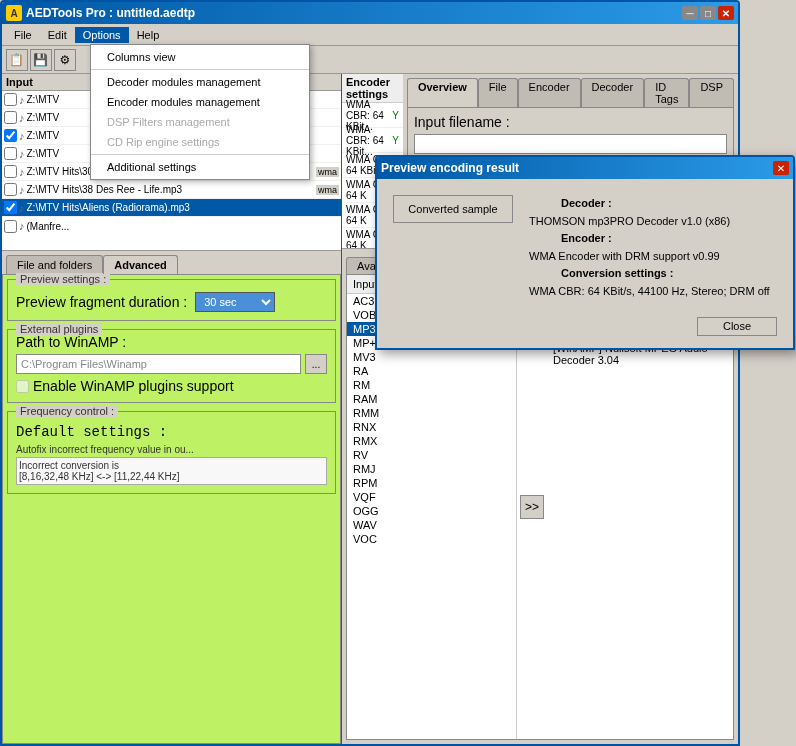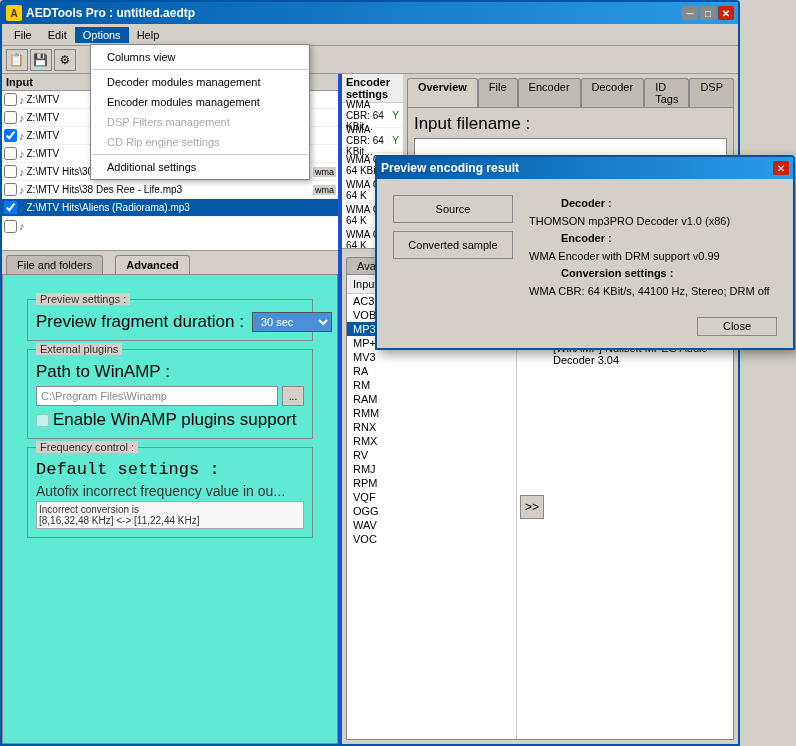--- a/index.html
+++ b/index.html
@@ -115,21 +115,21 @@
     .content-area {
       display: flex;
       height: calc(100% - 72px);
     }
 
     
     .left-panel {
       width: 340px;
       display: flex;
       flex-direction: column;
-      border-right: 4px solid #1d4ed8;
+      border-right: 1px solid #1d4ed8;
     }
 
     .input-header {
       background: #d4d0c8;
       padding: 2px 4px;
       font-weight: bold;
       font-size: 11px;
       border-bottom: 1px solid #999;
     }
 
@@ -160,42 +160,42 @@
     }
     .input-row.selected { background: #0058a6; color: white; }
 
     
     .tabs-container {
       background: #d4d0c8;
       padding: 4px 4px 0;
     }
     .tab-row {
       display: flex;
-      gap: 12px;
+      gap: 0;
     }
     .tab {
       padding: 3px 10px;
       background: #c0bcb4;
       border: 1px solid #888;
       border-bottom: none;
       cursor: pointer;
       font-size: 11px;
       border-radius: 3px 3px 0 0;
     }
     .tab.active {
       background: #d4d0c8;
       font-weight: bold;
       position: relative;
       z-index: 1;
     }
 
     .tab-content {
-      background: #5eead4;
-      border: 1px solid #888;
-      padding: 24px;
+      background: #bef264;
+      border: 1px solid #888;
+      padding: 4px;
       flex: 1;
     }
 
     
     .section-group {
       border: 1px solid #888;
       margin-bottom: 8px;
       padding: 4px 8px 8px;
       position: relative;
     }
@@ -208,21 +208,21 @@
       font-size: 11px;
       color: #333;
     }
 
     .form-row {
       display: flex;
       align-items: center;
       margin-top: 8px;
       gap: 8px;
     }
-    .form-label { font-size: 17px; white-space: nowrap; }
+    .form-label { font-size: 14px; white-space: nowrap; }
     .form-select {
       background: #4a90d9;
       color: white;
       border: 1px solid #555;
       padding: 1px 4px;
       font-size: 11px;
       height: 20px;
       min-width: 80px;
     }
 
@@ -261,21 +261,21 @@
     .freq-select {
       width: 200px;
       height: 20px;
       border: 1px solid #888;
       background: white;
       font-size: 11px;
       padding: 1px 4px;
       margin-top: 4px;
     }
     .freq-note {
-      font-size: 14px;
+      font-size: 10px;
       margin-top: 4px;
       color: #333;
     }
     .freq-note2 {
       font-size: 10px;
       margin-top: 2px;
       color: #333;
       border: 1px solid #aaa;
       padding: 2px;
       background: #f8f8f8;
@@ -618,20 +618,21 @@
           <span class="input-row-badge">wma</span>
         </div>
         <div class="input-row selected">
           <input type="checkbox" checked="" style="">
           <span class="input-row-icon">♪</span>
           <span class="input-row-text">Z:\MTV Hits\Aliens (Radiorama).mp3</span>
         </div>
         <div class="input-row">
           <input type="checkbox" style="">
           <span class="input-row-icon">♪</span>
+          <span class="input-row-text">(Manfre...</span>
         </div>
       </div>
 
       <div class="tabs-container">
         <div class="tab-row">
           <div class="tab">File and folders</div>
           <div class="tab active">Advanced</div>
         </div>
       </div>
 
@@ -645,21 +646,21 @@
               <option>10 sec</option>
               <option>20 sec</option>
               <option selected="">30 sec</option>
               <option>60 sec</option>
             </select>
           </div>
         </div>
 
         <div class="section-group">
           <span class="section-legend">External plugins</span>
-          <div class="form-label" style="margin-top:8px;">Path to WinAMP :</div>
+          <div class="form-label" style="">Path to WinAMP :</div>
           <div class="path-row">
             <input class="path-input" type="text" value="C:\Program Files\Winamp" style="">
             <div class="browse-btn">...</div>
           </div>
           <div class="checkbox-row">
             <input type="checkbox" disabled="" style="">
             <span class="form-label">Enable WinAMP plugins support</span>
           </div>
         </div>
 
@@ -771,21 +772,20 @@
   </div>
 </div>
 
 <div class="dialog">
   <div class="dialog-title">
     <span class="dialog-title-text">Preview encoding result</span>
     <div class="dialog-title-close">✕</div>
   </div>
   <div class="dialog-content">
     <div class="dialog-buttons">
-      <div class="dialog-btn">Source</div>
       <div class="dialog-btn">Converted sample</div>
     </div>
     <div class="dialog-info">
       <span class="dialog-info-label">Decoder :</span><br>
       <span>THOMSON mp3PRO Decoder v1.0 (x86)</span><br>
       <span class="dialog-info-label">Encoder :</span><br>
       <span>WMA Encoder with DRM support v0.99</span><br>
       <span class="dialog-info-label">Conversion settings :</span><br>
       <span>WMA CBR: 64 KBit/s, 44100 Hz, Stereo; DRM off</span>
     </div>

